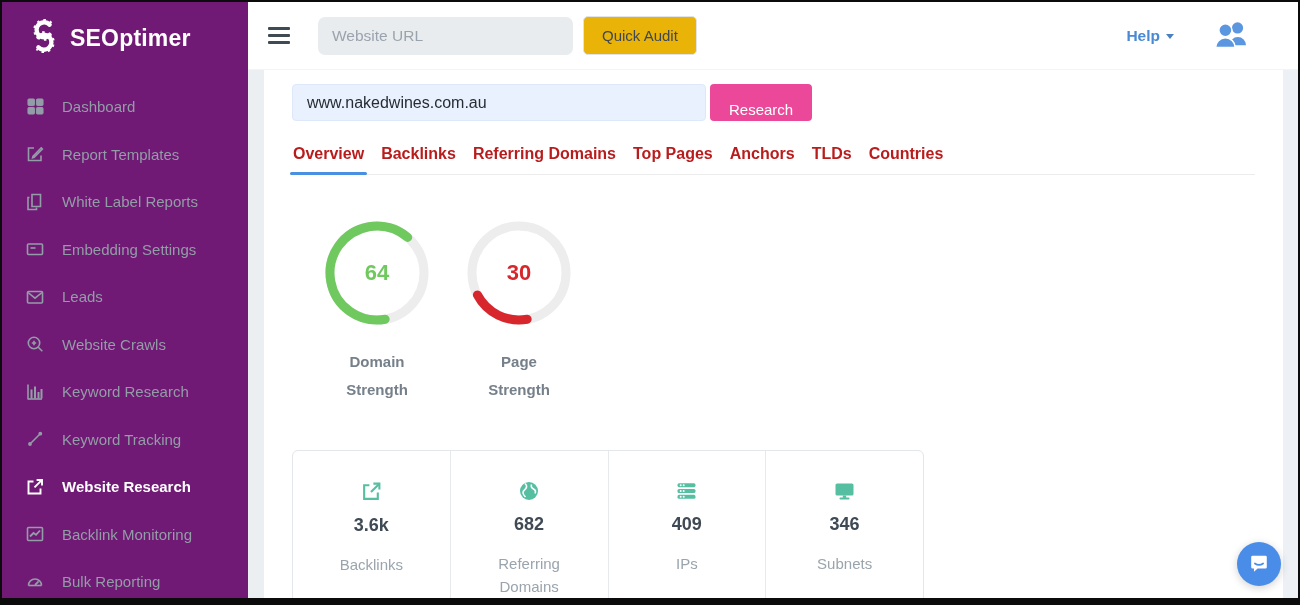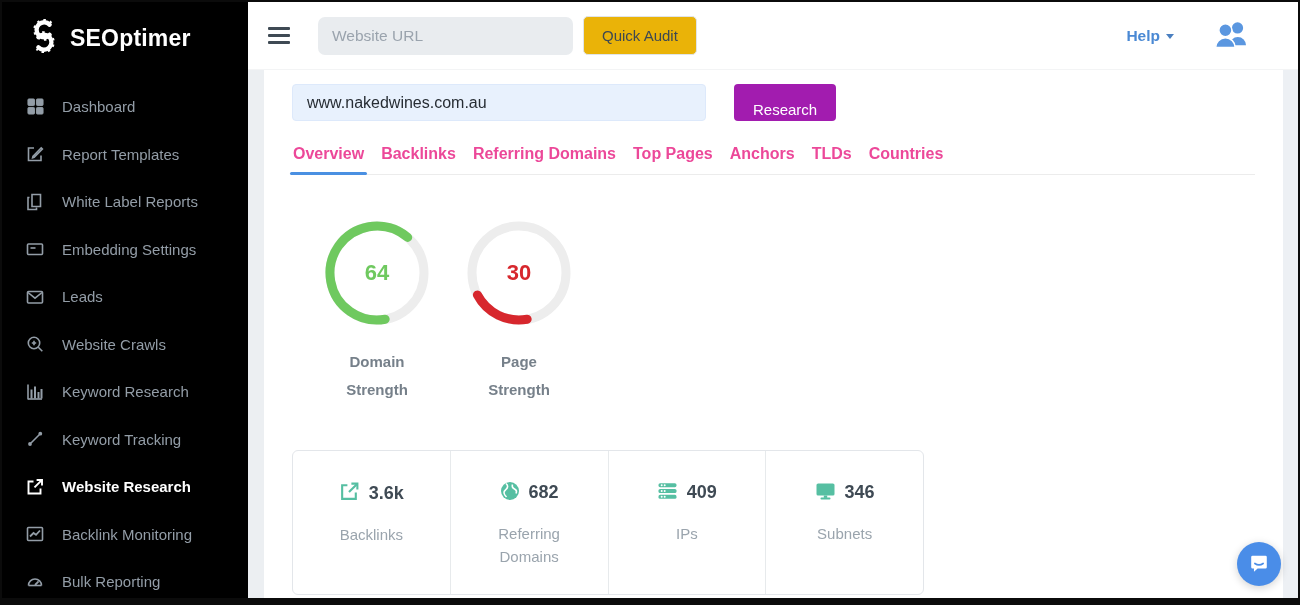--- a/index.html
+++ b/index.html
@@ -3,21 +3,21 @@
 <meta charset="utf-8">
 <style>
   * { box-sizing: border-box; margin: 0; padding: 0; }
   html,body { width: 1300px; height: 605px; }
   body { font-family: "Liberation Sans", sans-serif; background: #fff; }
 
   .frame { width: 100%; height: 100%; border: 2px solid #0b0b0b; border-bottom-width: 7px;
            display: flex; overflow: hidden; background: #fff; }
 
   
-  .sidebar { width: 246px; flex: 0 0 246px; background: #000000; color: #939da7; overflow: hidden; }
+  .sidebar { width: 246px; flex: 0 0 246px; background: #701a75; color: #939da7; overflow: hidden; }
   .logo { display: flex; align-items: center; gap: 10px; padding: 17px 0 0 26px; }
   .logo-text { color: #fff; font-size: 23px; font-weight: bold; letter-spacing: .2px; }
   .nav { margin-top: 26px; }
   .nav-item { display: flex; align-items: center; gap: 17px; height: 47.5px; padding-left: 23px;
               font-size: 15px; cursor: pointer; }
   .nav-item .ic { width: 20px; display: flex; justify-content: center; align-items: center; }
   .nav-item.active { color: #ffffff; font-weight: 600; }
   .nav-item svg { stroke: currentColor; }
 
   
@@ -45,45 +45,45 @@
   .gutter { width: 16px; flex: 0 0 16px; background: #eceff2; }
   .scroll-track { position: absolute; right: 0; top: 0; bottom: 0; width: 15px; background: #edf0f4; }
 
   .page { flex: 1; padding: 14px 43px 0 28px; background: #fff; position: relative; }
 
   
   .search-row { display: flex; align-items: center; }
   .research-url { width: 414px; height: 37px; background: #e8f1fd; border: 1px solid #dde9fb;
                   border-radius: 4px; padding: 0 14px; font-size: 16px; color: #272d34;
                   font-family: "Liberation Sans", sans-serif; }
-  .research-btn { margin-left: 28px; height: 37px; padding: 17px 19px; background: #a21caf; color: #fff;
+  .research-btn { margin-left: 4px; height: 37px; padding: 17px 19px; background: #ec4899; color: #fff;
                   border: none; border-radius: 4px; font-size: 15px; cursor: pointer;
                   font-family: "Liberation Sans", sans-serif; }
 
   
   .tabs { display: flex; gap: 15px; margin-top: 24px; border-bottom: 1px solid #ececec; }
-  .tab { font-size: 16px; font-weight: bold; color: #ec4899; padding: 0 1px 11px 1px; cursor: pointer;
+  .tab { font-size: 16px; font-weight: bold; color: #b91c1c; padding: 0 1px 11px 1px; cursor: pointer;
          position: relative; background: none; border: none; font-family: "Liberation Sans", sans-serif; }
   .tab.active::after { content: ""; position: absolute; left: -2px; right: -2px; bottom: -1px;
                        height: 3px; background: #4a90e2; border-radius: 2px; }
 
   
   .gauges { display: flex; margin-top: 45px; padding-left: 14px; }
   .gauge { width: 142px; text-align: center; }
   .gauge-wrap { position: relative; width: 106px; height: 106px; margin: 0 auto; }
   .gauge-num { position: absolute; inset: 0; display: flex; align-items: center; justify-content: center;
                font-size: 22px; font-weight: bold; }
   .gauge-label { margin-top: 22px; font-size: 15px; font-weight: bold; color: #76808a; line-height: 1.85; }
 
   
   .stats-card { margin-top: 46px; width: 632px; border: 1px solid #e3e6ea; border-radius: 6px;
                 display: flex; background: #fff; }
   .stat { flex: 1; padding: 30px 6px 26px; text-align: center; border-right: 1px solid #e7eaec; }
   .stat:last-child { border-right: none; }
-  .stat-top { display: flex; align-items: center; justify-content: center; gap: 9px; }
+  .stat-top { display: flex; align-items: center; justify-content: center; gap: 9px; flex-direction: column; }
   .stat-value { font-size: 18px; font-weight: bold; color: #3f4a54; }
   .stat-label { margin-top: 17px; font-size: 15px; color: #9aa4ad; line-height: 1.55;
                 max-width: 110px; margin-left: auto; margin-right: auto; }
 
   
   .chat-btn { position: absolute; right: 17px; bottom: 12px; width: 44px; height: 44px; border-radius: 50%;
               background: #4a8de8; border: none; cursor: pointer; display: flex; align-items: center;
               justify-content: center; box-shadow: 0 2px 8px rgba(0,0,0,.18); }
 </style>
 </head>

